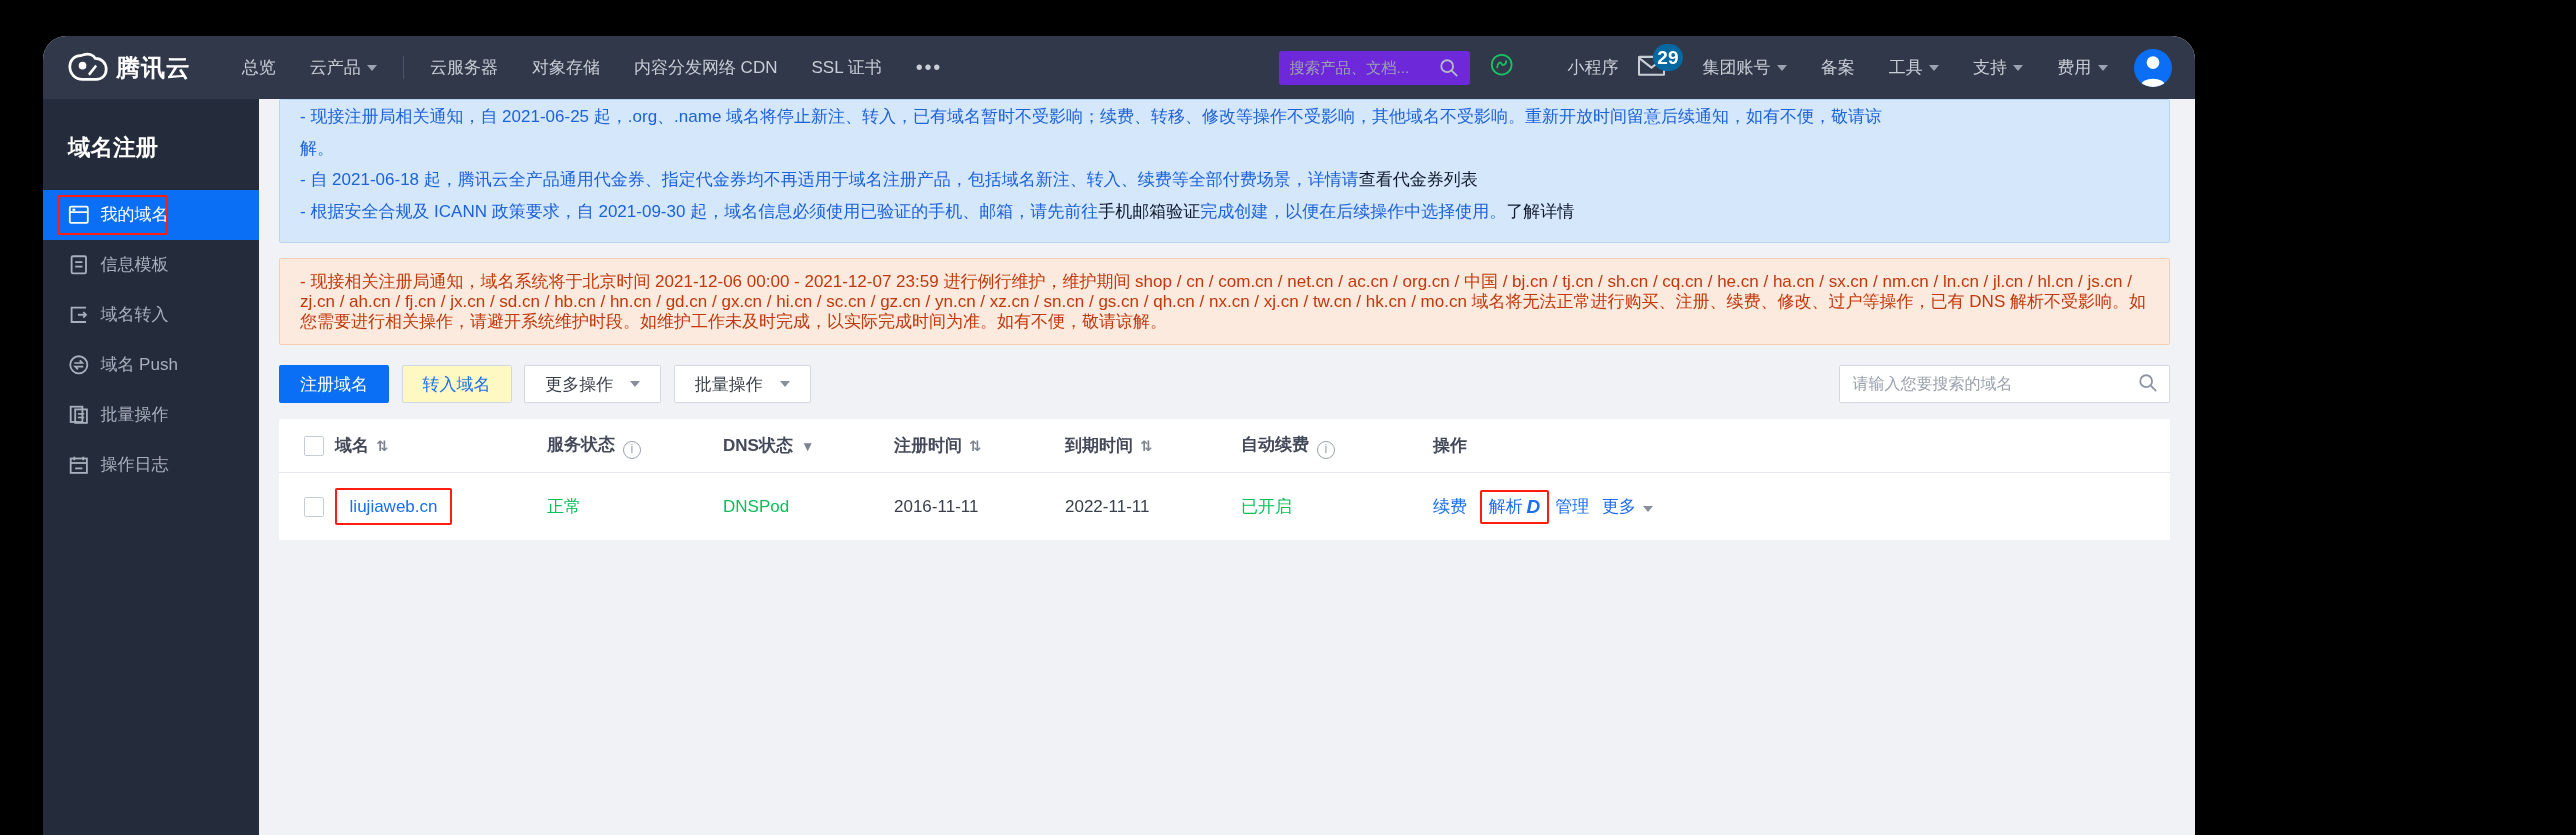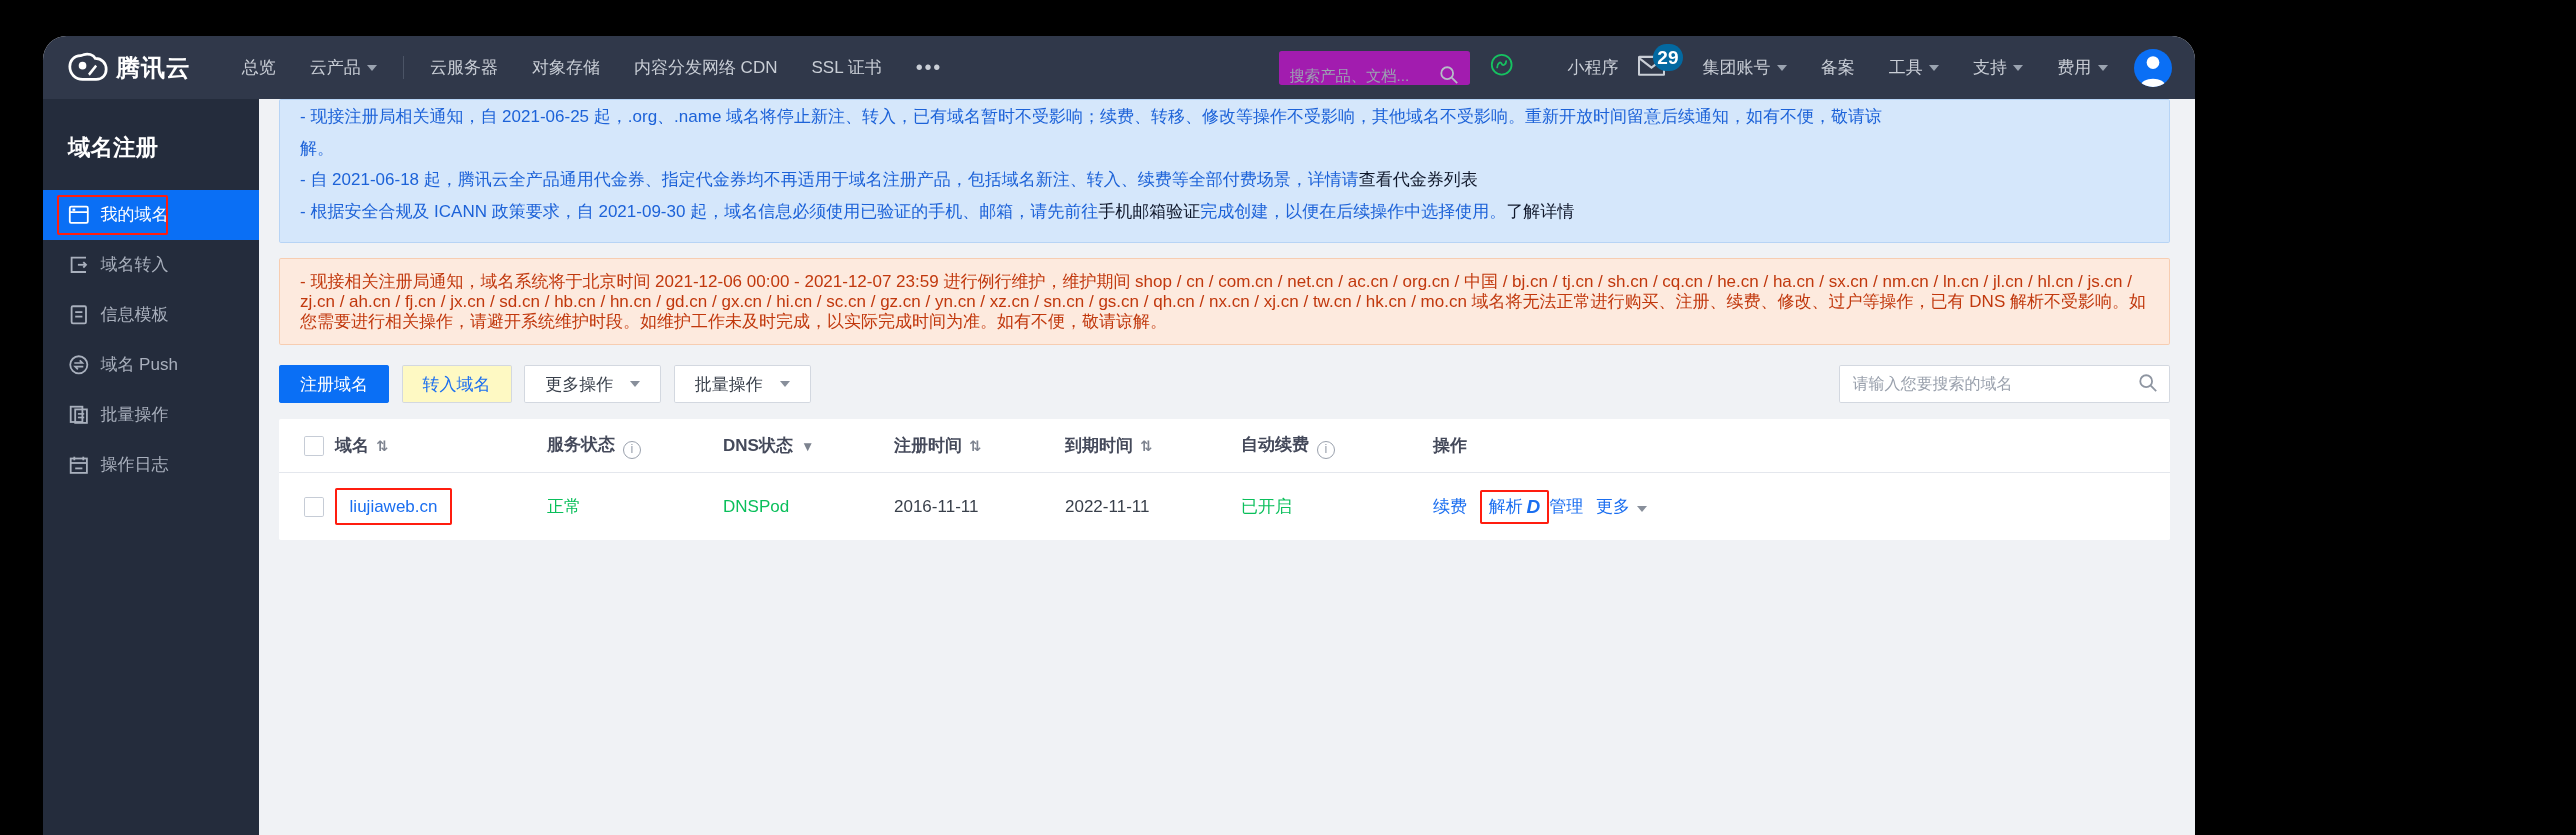--- a/index.html
+++ b/index.html
@@ -54,22 +54,22 @@
     border-top: 6.3px solid #9aa3b0;
   }
   .nav-sep {
     width: 0.9px; height: 23.4px; background: #4b5466; margin: 0 9px;
   }
   .dots { letter-spacing: 1.8px; font-size: 20px; color: #c9ced6; }
 
   .nav-right { margin-left: auto; display: flex; align-items: center; }
   .search-wrap {
     position: relative; width: 191px; height: 34px;
-    background: #a21caf; border-radius: 2.7px;
-    display: flex; align-items: flex-end; padding: 0 10.8px;
+    background: #6d28d9; border-radius: 2.7px;
+    display: flex; align-items: center; padding: 0 10.8px;
     margin-right: 20px;
   }
   .search-wrap input {
     background: transparent; border: none; outline: none;
     color: #c9ced6; font-size: 15.3px; width: 100%;
     font-family: "Liberation Sans", sans-serif;
   }
   .search-wrap input::placeholder { color: #9ba3b1; }
   .mini-icon { display: flex; align-items: center; }
   .mini-prog {
@@ -220,21 +220,21 @@
   .hl-box {
     display: inline-block;
     border: 2.7px solid #ff1d0f;
     padding: 6.3px 12.6px;
     border-radius: 1.8px;
   }
   .ops { display: flex; align-items: center; gap: 0; }
   .op { color: #1a6ef0; cursor: pointer; margin-right: 12.6px; }
   .op-hl {
     border: 2.7px solid #ff1d0f; border-radius: 1.8px;
-    padding: 3.6px 7.2px; margin-right: 0;
+    padding: 3.6px 7.2px; margin-right: 6px;
     display: flex; align-items: center;
   }
   .dnspod-d {
     font-weight: 700; font-style: italic; color: #1a6ef0;
     margin-left: 3.6px; font-size: 19px;
   }
   .op-caret {
     display: inline-block; margin-left: 7.2px;
     border-left: 5.4px solid transparent;
     border-right: 5.4px solid transparent;
@@ -358,37 +358,37 @@
             <rect x="5" y="5.2" width="3" height="2.4" fill="#ffffff"></rect>
           </svg>
         </span>
         <span>我的域名</span>
         <span class="side-highlight"></span>
       </div>
 
       <div class="side-item">
         <span class="side-ico">
           <svg width="21.6" height="21.6" viewBox="0 0 24 24">
+            <rect x="4" y="2.5" width="16" height="19" rx="1.5" fill="none" stroke="#a9b0bd" stroke-width="2"></rect>
+            <line x1="8" y1="9" x2="16" y2="9" stroke="#a9b0bd" stroke-width="2"></line>
+            <line x1="8" y1="14" x2="16" y2="14" stroke="#a9b0bd" stroke-width="2"></line>
+          </svg>
+        </span>
+        <span>信息模板</span>
+      </div>
+
+      <div class="side-item">
+        <span class="side-ico">
+          <svg width="21.6" height="21.6" viewBox="0 0 24 24">
             <path d="M20 4 L4 4 L4 20 L20 20" fill="none" stroke="#a9b0bd" stroke-width="2"></path>
             <path d="M11 12 L20 12" fill="none" stroke="#a9b0bd" stroke-width="2"></path>
             <path d="M17 9 L20 12 L17 15" fill="none" stroke="#a9b0bd" stroke-width="2"></path>
           </svg>
         </span>
         <span>域名转入</span>
-      </div>
-
-      <div class="side-item">
-        <span class="side-ico">
-          <svg width="21.6" height="21.6" viewBox="0 0 24 24">
-            <rect x="4" y="2.5" width="16" height="19" rx="1.5" fill="none" stroke="#a9b0bd" stroke-width="2"></rect>
-            <line x1="8" y1="9" x2="16" y2="9" stroke="#a9b0bd" stroke-width="2"></line>
-            <line x1="8" y1="14" x2="16" y2="14" stroke="#a9b0bd" stroke-width="2"></line>
-          </svg>
-        </span>
-        <span>信息模板</span>
       </div>
 
       <div class="side-item">
         <span class="side-ico">
           <svg width="21.6" height="21.6" viewBox="0 0 24 24">
             <circle cx="12" cy="12" r="9.5" fill="none" stroke="#a9b0bd" stroke-width="2"></circle>
             <path d="M7 10 L16 10 L13 7" fill="none" stroke="#a9b0bd" stroke-width="1.9"></path>
             <path d="M17 14 L8 14 L11 17" fill="none" stroke="#a9b0bd" stroke-width="1.9"></path>
           </svg>
         </span>

